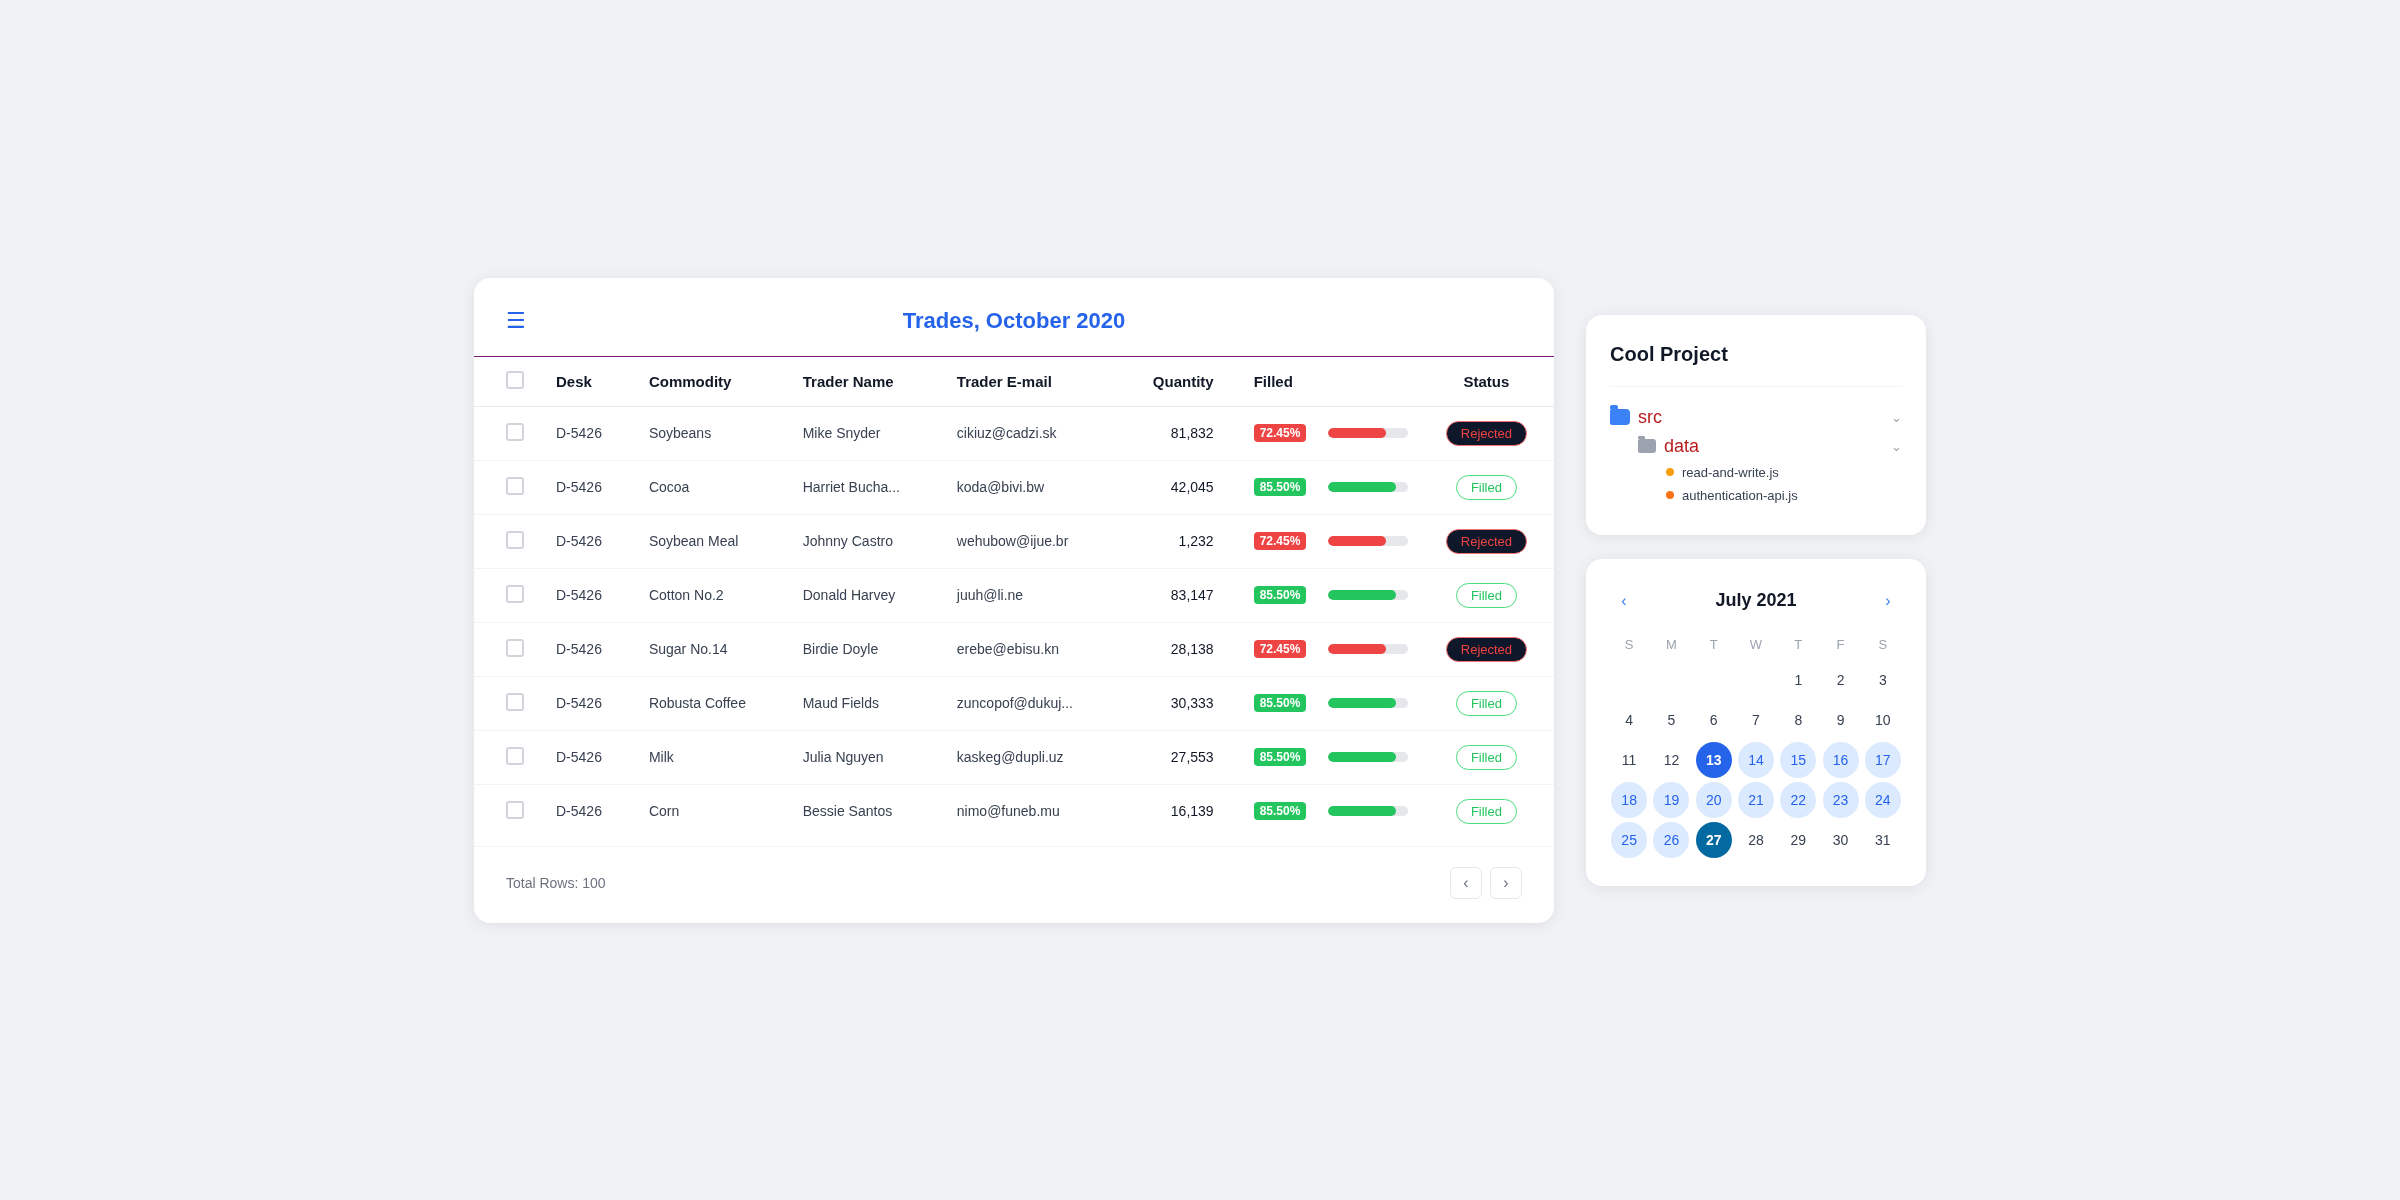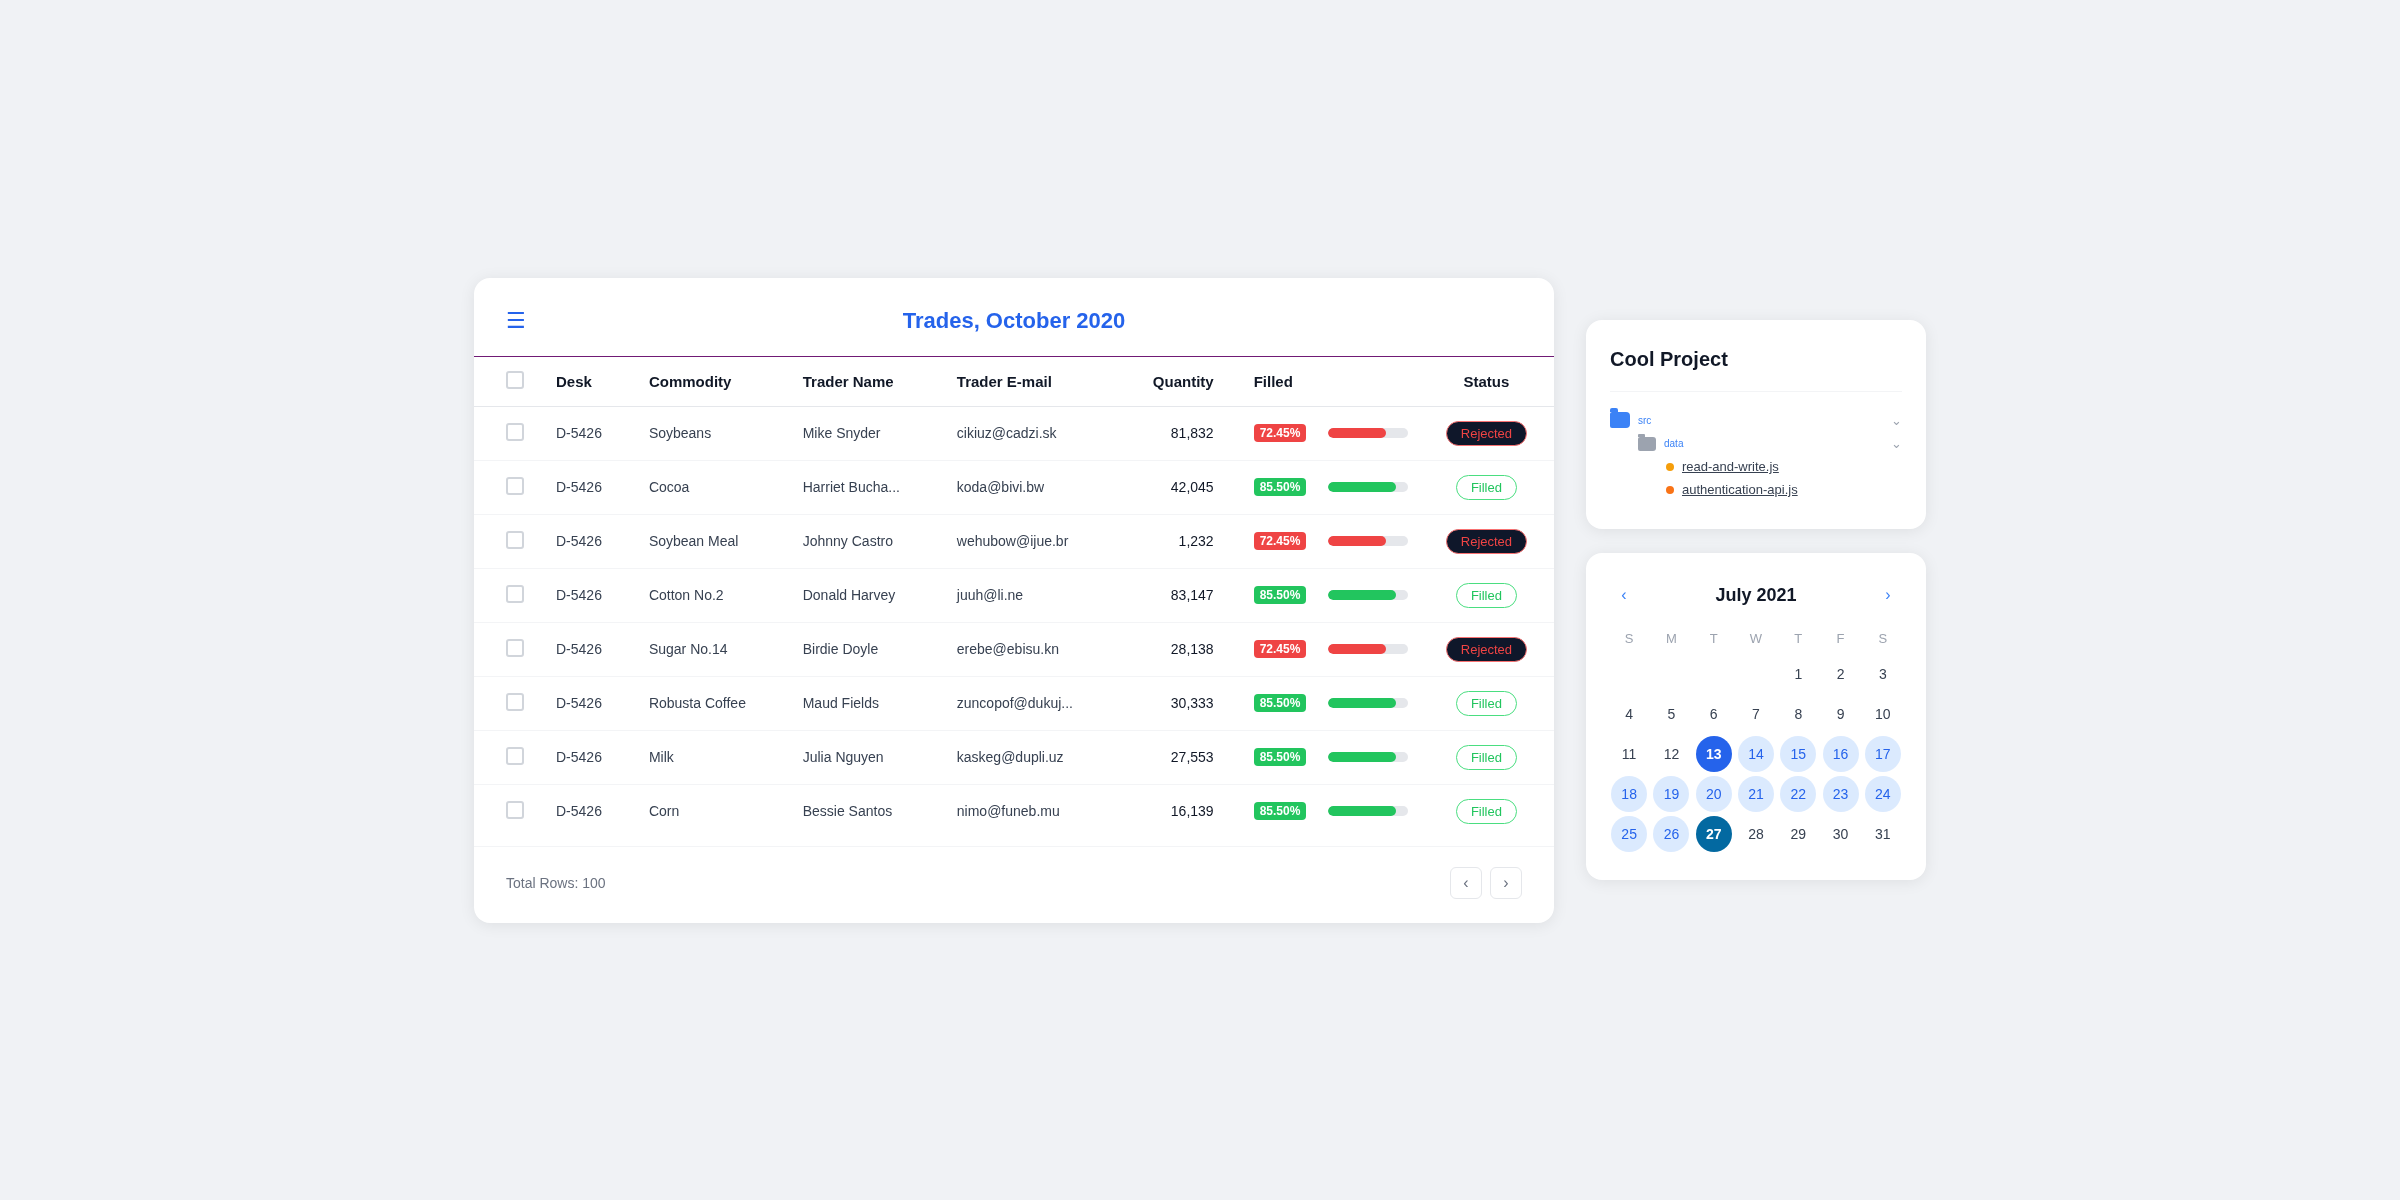--- a/index.html
+++ b/index.html
@@ -284,22 +284,22 @@
       position: absolute;
       top: -3px;
       left: 0;
       width: 7px;
       height: 3px;
       background: #9ca3af;
       border-radius: 1px 1px 0 0;
     }
 
     .tree-label {
-      color: #3b82f6;
-      font-size: 10px;
+      color: #b91c1c;
+      font-size: 18px;
       font-weight: 500;
     }
 
     .chevron-icon {
       margin-left: auto;
       color: #9ca3af;
       font-size: 13px;
     }
 
     .tree-connector {
@@ -321,21 +321,20 @@
       width: 8px;
       height: 8px;
       border-radius: 50%;
       background: #f97316;
       flex-shrink: 0;
     }
 
     .file-label {
       color: #374151;
       font-size: 13px;
-      text-decoration: underline;
     }
 
     
     .calendar-header {
       display: flex;
       align-items: center;
       justify-content: space-between;
       margin-bottom: 16px;
     }
 

